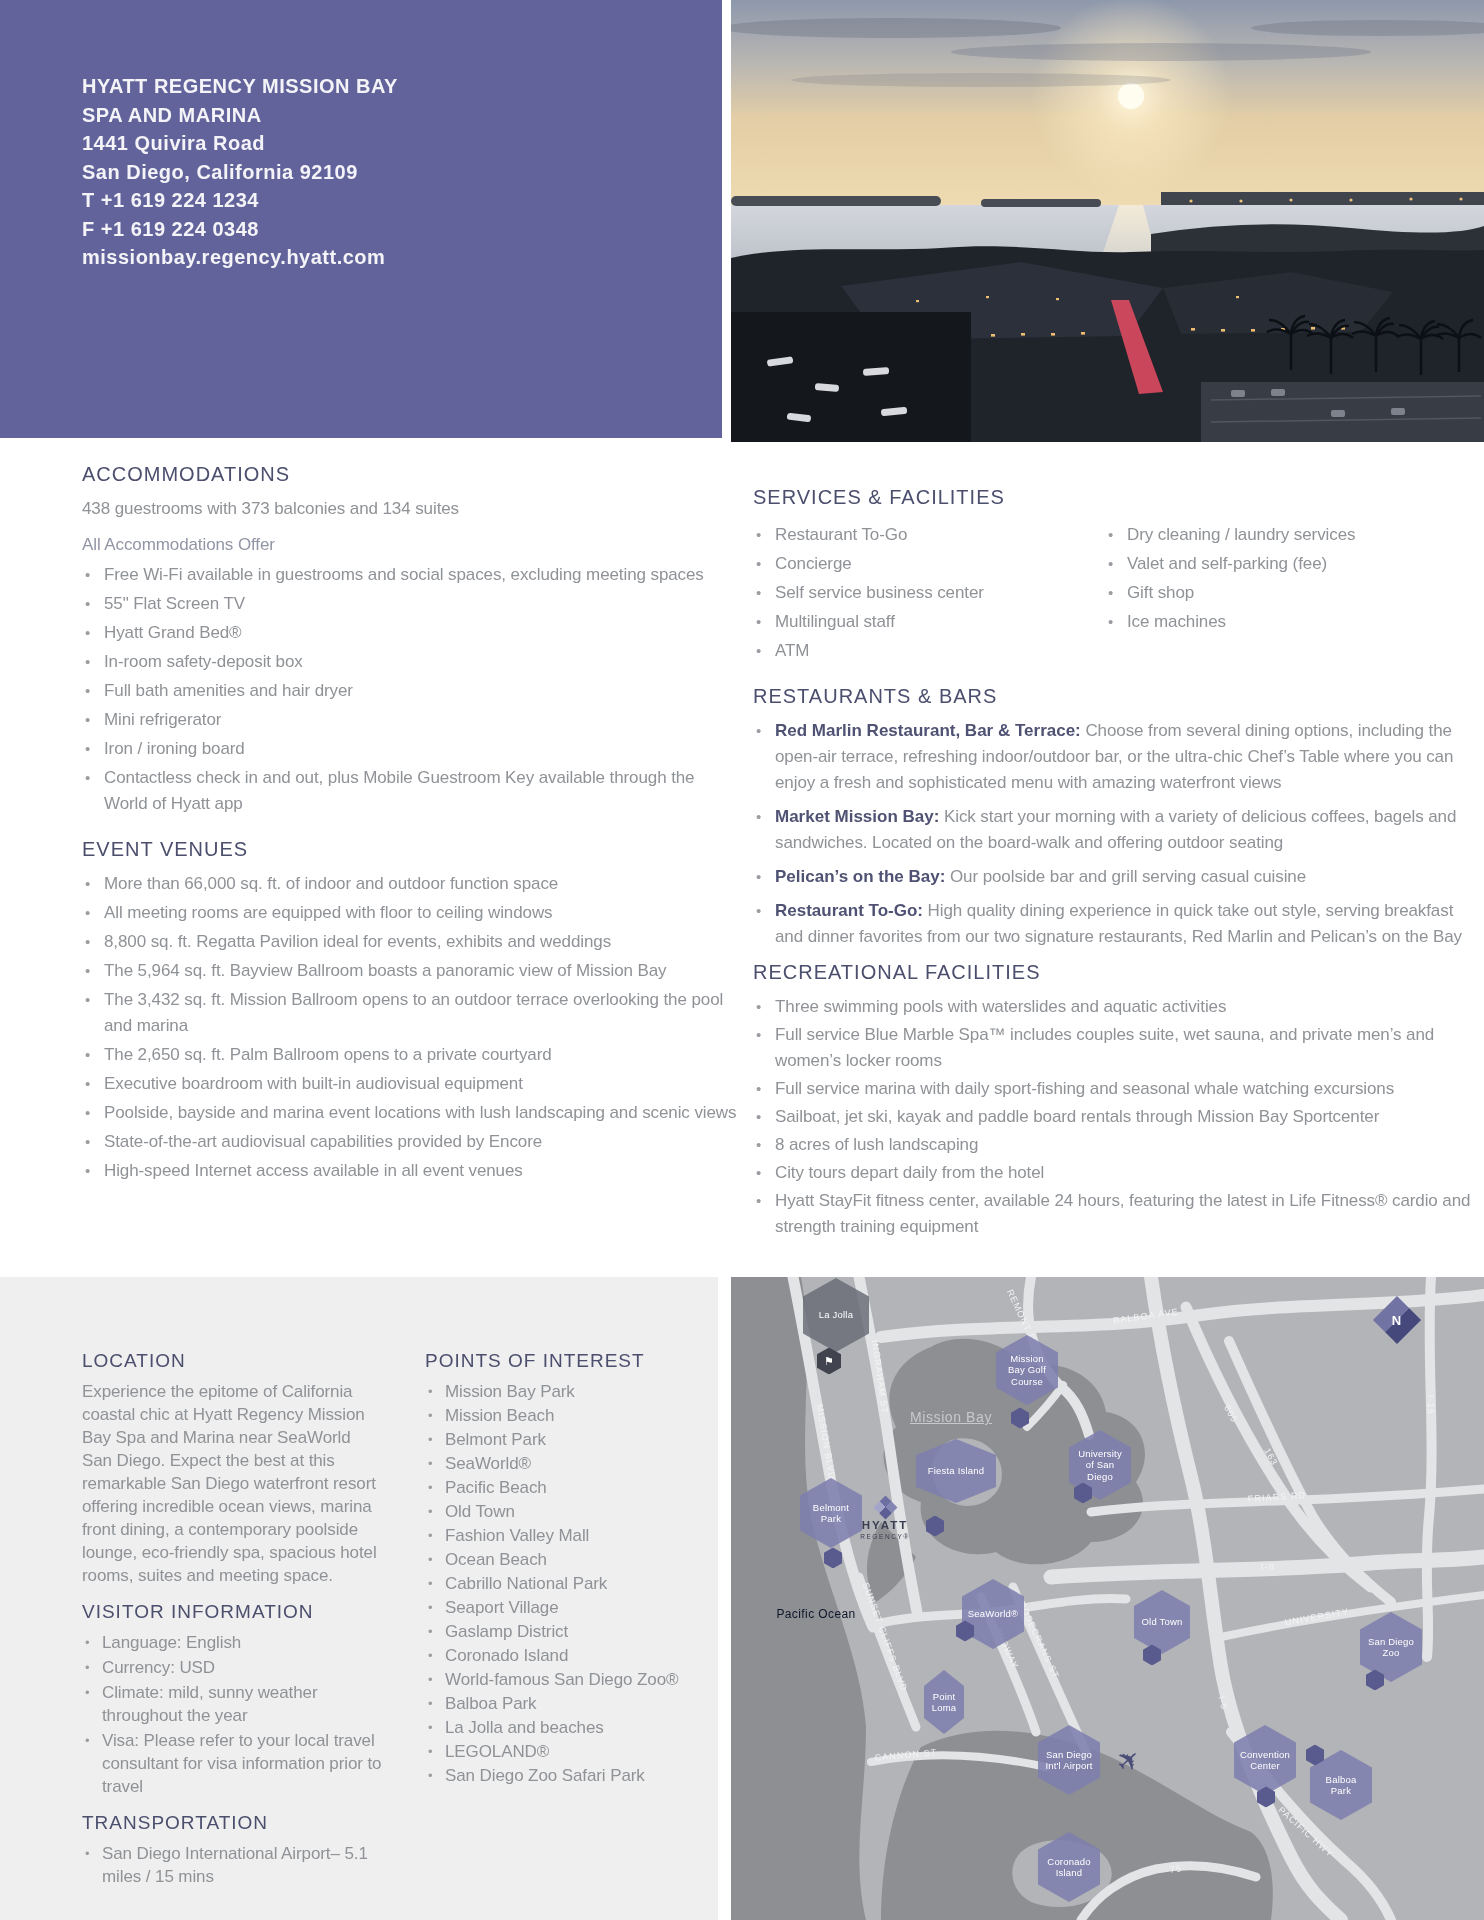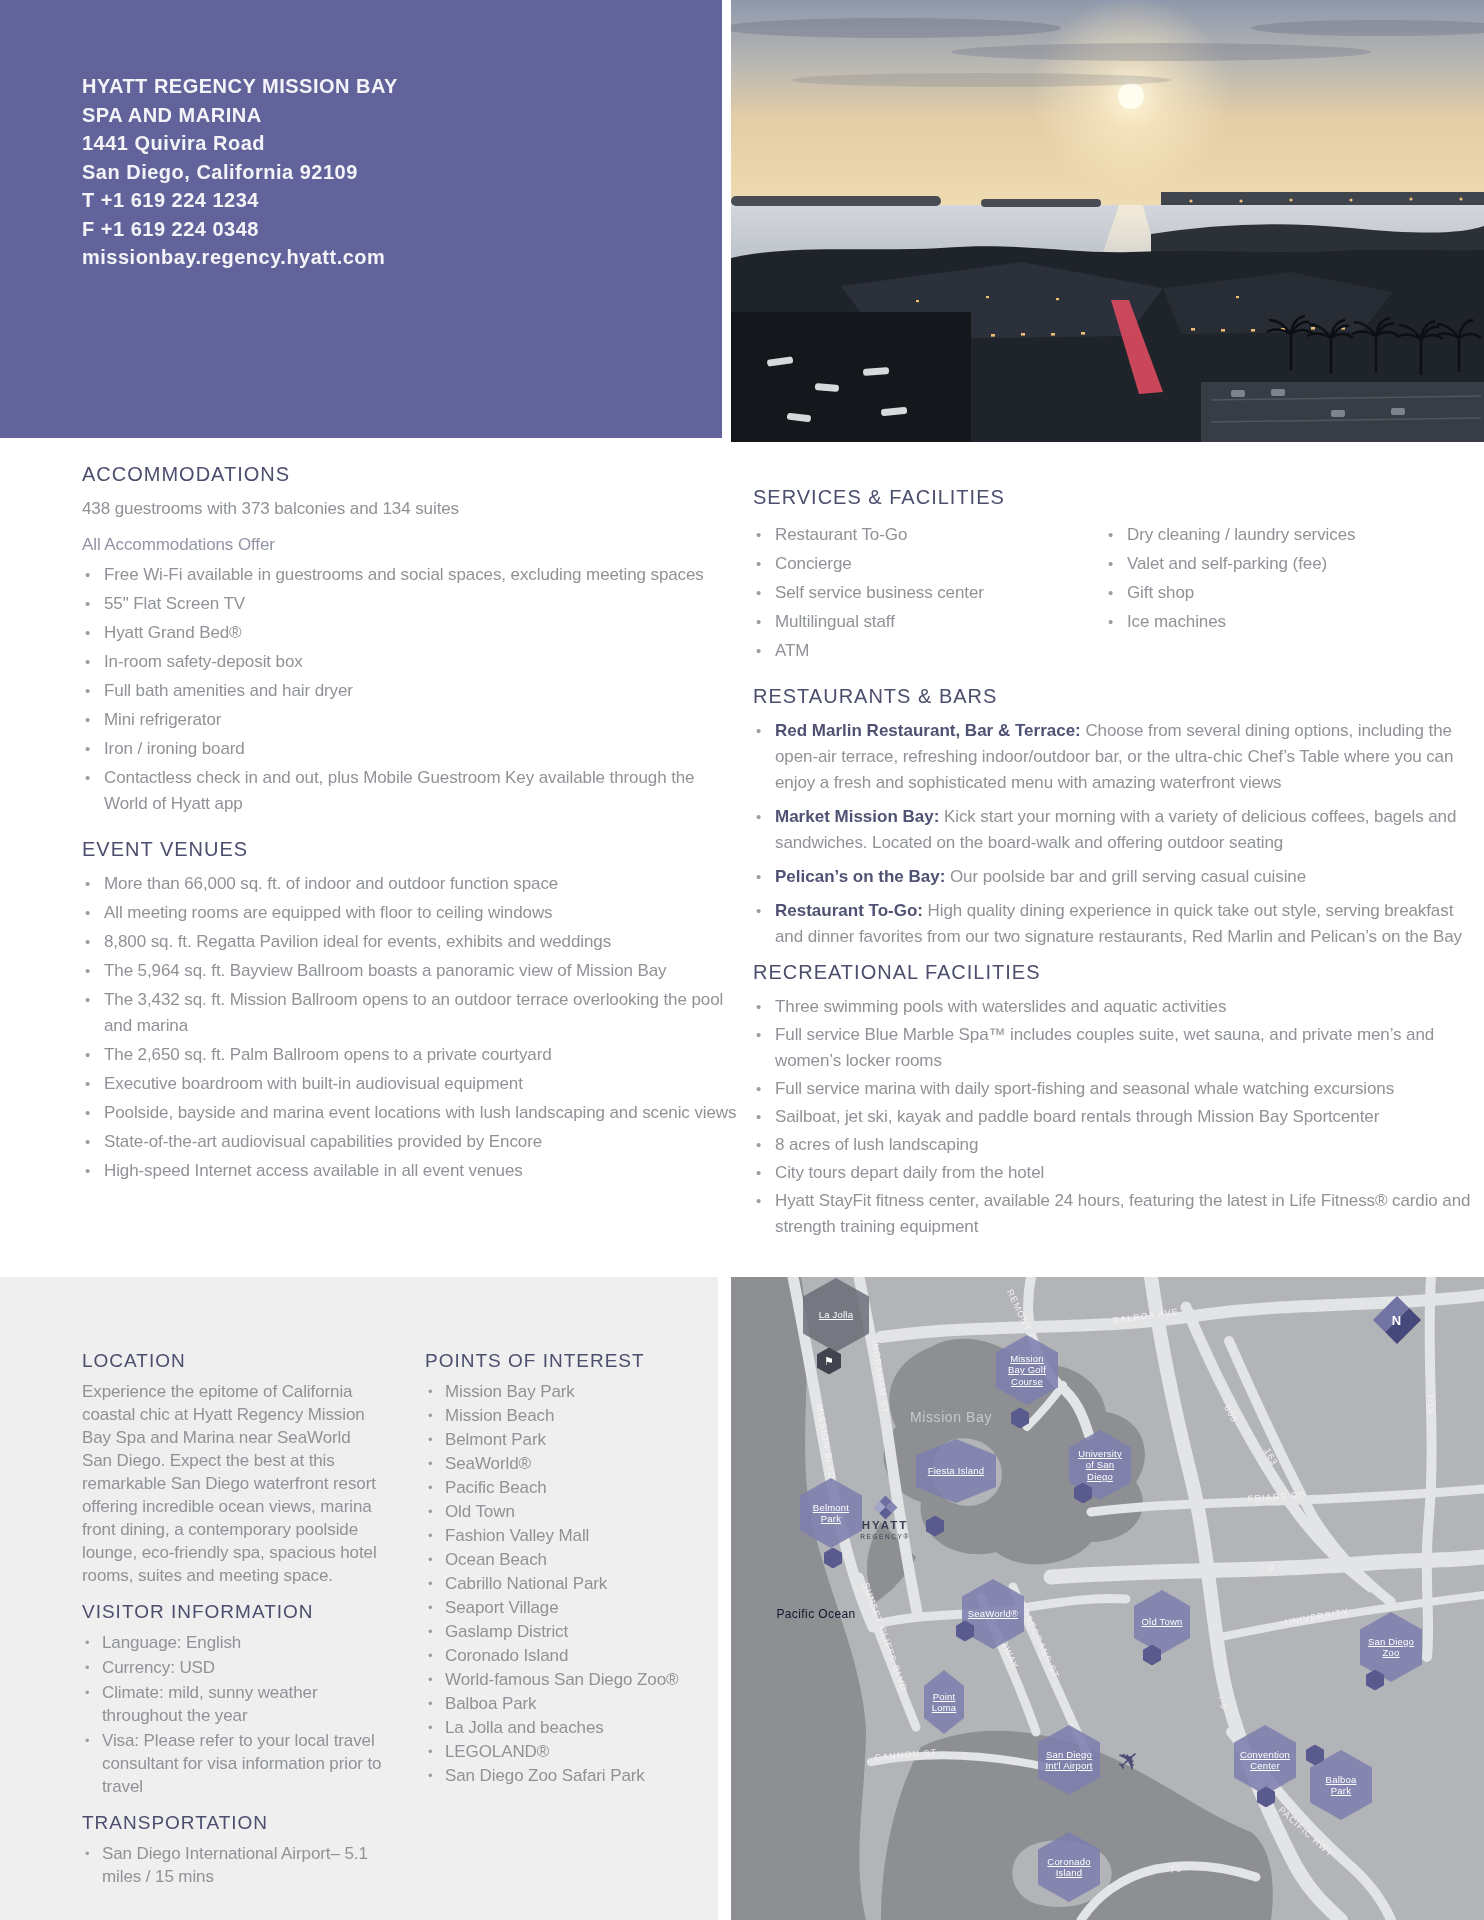--- a/index.html
+++ b/index.html
@@ -40,29 +40,29 @@
   .info-col ul.blist li{padding-left:20px;margin-top:2px;}
   .info-col ul.blist li::before{font-size:13px;top:0;}
   .poi li{margin-top:1px !important;}
 
   
   .map{position:absolute;left:731px;top:1277px;width:753px;height:643px;background:#b2b4b7;overflow:hidden;}
   .map svg{position:absolute;left:0;top:0;}
   .hex{position:absolute;width:62px;height:70px;transform:translate(-50%,-50%);
        clip-path:polygon(50% 0,100% 25%,100% 75%,50% 100%,0 75%,0 25%);
        background:rgba(126,128,174,.88);color:#fff;display:flex;align-items:center;justify-content:center;
-       text-align:center;font-size:9.5px;line-height:11.5px;padding:0 5px;box-sizing:border-box;letter-spacing:.2px;text-decoration:underline;}
+       text-align:center;font-size:9.5px;line-height:11.5px;padding:0 5px;box-sizing:border-box;letter-spacing:.2px;}
   .hex.dark{background:rgba(104,106,116,.82);}
   .hex-sm{position:absolute;width:18px;height:21px;transform:translate(-50%,-50%);
        clip-path:polygon(50% 0,100% 25%,100% 75%,50% 100%,0 75%,0 25%);background:#595B8F;}
   .marker-hex{position:absolute;width:24px;height:27px;transform:translate(-50%,-50%);
        clip-path:polygon(50% 0,100% 25%,100% 75%,50% 100%,0 75%,0 25%);background:#41434F;
        color:#fff;font-size:11px;display:flex;align-items:center;justify-content:center;}
   .street{position:absolute;color:#f4f4f5;font-size:9px;letter-spacing:1.1px;white-space:nowrap;font-weight:400;}
-  .water-label-lg{position:absolute;transform:translate(-50%,-50%);color:#c7c9cc;font-size:14px;letter-spacing:.6px;}
+  .water-label-lg{position:absolute;transform:translate(-50%,-50%);color:#c7c9cc;font-size:14px;letter-spacing:.6px;text-decoration:underline;}
   .water-label-sm{position:absolute;transform:translate(-50%,-50%);color:#0f172a;font-size:12px;letter-spacing:.4px;}
   .compass{position:absolute;left:666px;top:43px;width:34px;height:34px;transform:translate(-50%,-50%) rotate(45deg);
        background:linear-gradient(90deg,#7173A3 50%,#45487A 50%);display:flex;align-items:center;justify-content:center;}
   .compass span{transform:rotate(-45deg);color:#fff;font-size:13px;font-weight:700;}
   .hyatt-logo{position:absolute;left:154px;top:222px;width:110px;transform:translateX(-50%);text-align:center;}
   .hyatt-mark{width:17px;height:17px;margin:0 auto 3px auto;transform:rotate(45deg);
        background:conic-gradient(from 0deg,#8486B4 0 25%,#5C5E94 0 50%,#A3A5C9 0 75%,#6D6FA3 0);}
   .hyatt-l1{color:#3A3D52;font-size:11.5px;font-weight:700;letter-spacing:2px;line-height:13px;}
   .hyatt-l2{color:#3A3D52;font-size:6.5px;letter-spacing:1.6px;line-height:9px;}
 </style>

